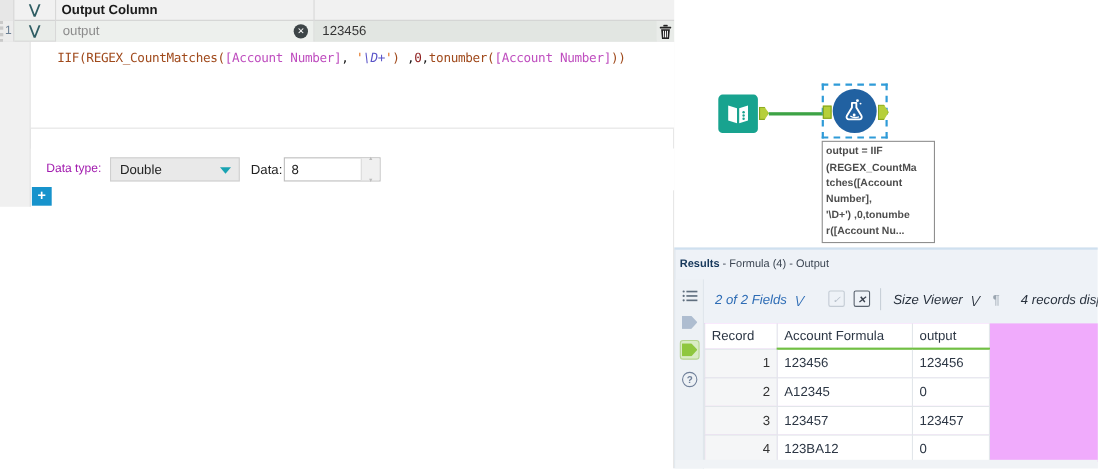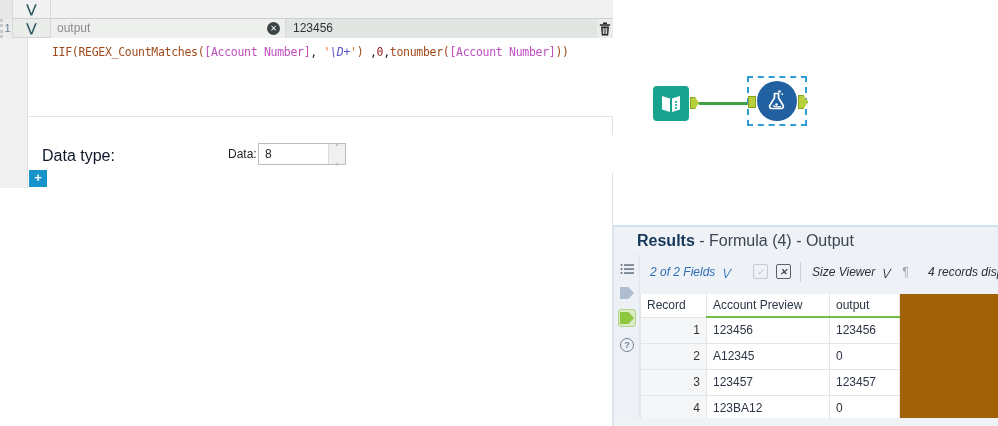--- a/index.html
+++ b/index.html
@@ -29,21 +29,21 @@
   .tool-tile.lite { background:#fff; color:#1793cc; border:1px solid #8ecbe8; }
   .fx-glyph { font-family:"DejaVu Serif",serif; font-style:italic; font-size:11px; }
   .x-glyph { font-family:"DejaVu Serif",serif; font-style:italic; font-size:13px; font-weight:bold; }
 
   .formula-area { position:absolute; left:28px; top:38px; width:585px; height:79px; background:#fff; border-bottom:1px solid #e3e3e3; }
   .expr { position:absolute; left:24px; top:7px; width:555px; font-family:"DejaVu Sans Mono",monospace; font-size:11.5px; letter-spacing:-0.3px; white-space:pre; }
   .seg-fn { color:#a04a1c; } .seg-field { color:#bf4ebf; } .seg-plain { color:#1a1a1a; }
   .seg-str { color:#e2711d; } .seg-regex { color:#5a54c8; font-style:italic; } .seg-num { color:#8b1a1a; }
 
   .dtype-row { position:absolute; left:28px; top:135px; width:585px; height:38px; background:#fff; }
-  .dtype-label { position:absolute; left:14px; top:12px; font-size:16px; color:#0f172a; }
+  .dtype-label { position:absolute; left:14px; top:12px; font-size:11px; color:#a21caf; }
   .dropdown { position:absolute; left:72px; top:8px; width:118px; height:22px; background:#e9e9e9; border:1px solid #cfcfcf; font-size:12px; color:#222; line-height:20px; padding-left:8px; cursor:pointer; }
   .dd-arrow { position:absolute; right:7px; top:8px; width:0; height:0; border-left:5px solid transparent; border-right:5px solid transparent; border-top:6px solid #19a3b2; }
   .size-label { position:absolute; left:200px; top:12px; font-size:12px; color:#222; }
   .size-box { position:absolute; left:230px; top:8px; width:88px; height:22px; background:#fff; border:1px solid #bdbdbd; font-size:12px; color:#222; line-height:20px; padding-left:6px; }
   .spinner { position:absolute; right:0; top:0; width:17px; height:20px; background:#f0f0f0; border-left:1px solid #dcdcdc; display:flex; flex-direction:column; align-items:center; justify-content:center; font-size:5px; color:#bcbcbc; cursor:default; }
   .add-btn { position:absolute; left:29px; top:170px; width:18px; height:17px; background:#1793cc; color:#fff; font-size:13px; font-weight:bold; text-align:center; line-height:16px; cursor:pointer; }
 
   
   .canvas { position:absolute; left:613px; top:0; width:385px; height:225px; background:#fff; }
   .text-input-tool { position:absolute; left:40px; top:86px; width:36px; height:35px; background:#18a38f; border-radius:4px; display:flex; align-items:center; justify-content:center; cursor:pointer; }
@@ -51,21 +51,21 @@
   .conn-line { position:absolute; left:86px; top:102px; width:50px; height:3px; background:#3da345; }
   .sel-box { position:absolute; left:134px; top:76px; width:60px; height:50px; border:2px dashed #2f9bd8; }
   .anchor-in2 { position:absolute; left:135px; top:96px; width:8px; height:12px; background:#b6cf3a; border:1px solid #86a31d; cursor:pointer; }
   .formula-tool { position:absolute; left:144px; top:81px; width:40px; height:40px; background:#2161a1; border-radius:50%; display:flex; align-items:center; justify-content:center; cursor:pointer; }
   .anchor-out2 { position:absolute; left:185px; top:95px; width:10px; height:14px; background:#b6cf3a; border:1px solid #86a31d; clip-path:polygon(0 0,55% 0,100% 50%,55% 100%,0 100%); cursor:pointer; }
   .annotation { position:absolute; left:134px; top:128px; width:103px; height:93px; background:#fff; border:1px solid #8f8f8f; padding:2px 3px; overflow:hidden; }
   .annotation div { font-size:9.5px; font-weight:bold; color:#4d4d4d; line-height:14.5px; white-space:nowrap; }
 
   
   .results { position:absolute; left:613px; top:225px; width:385px; height:201px; background:#eef2f7; border-top:2px solid #cfe0ef; border-left:1px solid #dde4ec; }
-  .res-header { position:absolute; left:0; top:0; width:385px; height:27px; line-height:27px; padding-left:23px; font-size:16px; }
+  .res-header { position:absolute; left:0; top:0; width:385px; height:27px; line-height:27px; padding-left:4px; font-size:10px; }
   .res-title-b { font-weight:bold; color:#16375a; }
   .res-title-r { color:#3c4653; }
   .res-iconbar { position:absolute; left:0; top:27px; width:26px; height:174px; background:#edf1f5; border-right:1px solid #e0e6ec; }
   .ri { position:absolute; left:4px; width:18px; height:18px; display:flex; align-items:center; justify-content:center; cursor:pointer; }
   .pent { width:14px; height:12px; clip-path:polygon(0 0,60% 0,100% 50%,60% 100%,0 100%); }
   .pent-gray { background:#aebdd0; }
   .ri-active { background:#d9ecc4; border:1px solid #b5d48e; border-radius:3px; }
   .pent-green { background:#8fc73e; }
   .help-circle { width:14px; height:14px; border-radius:50%; border:1.5px solid #70809a; color:#70809a; font-size:9px; font-weight:bold; line-height:12px; text-align:center; }
 
@@ -73,39 +73,40 @@
   .tb-item { position:absolute; top:11px; font-size:12px; white-space:nowrap; }
   .blue-link { color:#2d6cb5; cursor:pointer; }
   .dark-link { color:#29323e; cursor:pointer; }
   .chev-sm { font-size:10px; }
   .icon-box { position:absolute; top:10px; width:15px; height:15px; border-radius:2px; text-align:center; line-height:14px; font-size:9px; cursor:pointer; }
   .cb { border:1px solid #c3cbd4; color:#b9c2cc; }
   .xb { border:1px solid #59626e; color:#3a424e; font-weight:bold; }
   .tb-divider { position:absolute; top:8px; width:1px; height:20px; background:#c8d0d8; }
   .pilcrow { color:#9aa5b0; }
 
-  .res-table { position:absolute; left:26px; top:67px; width:359px; height:126px; background:#a16207; }
+  .res-table { position:absolute; left:26px; top:67px; width:359px; height:126px; background:#f0abfc; }
   table.grid { border-collapse:collapse; font-size:12px; color:#2c3644; table-layout:fixed; }
   table.grid th { font-weight:normal; text-align:left; padding:3px 6px; height:23px; border:1px solid #e2e6ea; border-top:none; background:#fff; }
   table.grid th.hl { border-bottom:2px solid #71bf44; }
   table.grid td { padding:4px 6px; height:26px; border:1px solid #e2e6ea; background:#fff; }
   table.grid td.rec { text-align:right; background:#f5f6f7; color:#333; }
   .col-record { width:66px; } .col-an { width:123px; } .col-out { width:70px; }
   .res-scroll { position:absolute; left:0; bottom:0; width:385px; height:8px; background:#f0f3f6; }
 </style>
 </head>
 <body>
 
 <div class="root">
 
   <div class="config">
 
     <div class="grid-header">
       <div class="gh-cell gh-gutter"></div>
       <div class="gh-cell gh-chev">⋁</div>
+      <div class="gh-cell gh-out">Output Column</div>
     </div>
 
     <div class="row1">
       <div class="r1-gutter">1</div>
       <div class="r1-chev">⋁</div>
       <div class="r1-name">
         <span>output</span>
         <span class="clear-btn">✕</span>
       </div>
       <div class="r1-prev">123456</div>
@@ -144,20 +145,24 @@
         </svg>
       </div>
     </div>
 
     <div class="formula-area">
       <div class="expr"><span class="seg-fn">IIF(REGEX_CountMatches(</span><span class="seg-field">[Account Number]</span><span class="seg-plain">, </span><span class="seg-str">'</span><span class="seg-regex">\D+</span><span class="seg-str">'</span><span class="seg-fn">) </span><span class="seg-plain">,</span><span class="seg-num">0</span><span class="seg-plain">,</span><span class="seg-fn">tonumber(</span><span class="seg-field">[Account Number]</span><span class="seg-fn">))</span></div>
     </div>
 
     <div class="dtype-row">
       <span class="dtype-label">Data type:</span>
+      <div class="dropdown">
+        <span>Double</span>
+        <span class="dd-arrow"></span>
+      </div>
       <span class="size-label">Data:</span>
       <div class="size-box">
         <span>8</span>
         <span class="spinner">
             <span>▲</span>
             <span>▼</span>
           </span>
       </div>
     </div>
 
@@ -184,20 +189,28 @@
       <svg width="26" height="26" viewBox="0 0 26 26">
         <path d="M10.5 5.5 h4 v4.2 l4.6 7.6 a2.1 2.1 0 0 1 -1.8 3.2 h-9.6 a2.1 2.1 0 0 1 -1.8 -3.2 l4.6 -7.6 z" fill="none" stroke="#fff" stroke-width="1.7" stroke-linejoin="round"></path>
         <circle cx="15.5" cy="3.5" r="1.3" fill="#fff"></circle>
         <circle cx="18.3" cy="6.2" r="0.9" fill="#fff"></circle>
         <circle cx="12.5" cy="16.5" r="1.3" fill="#fff"></circle>
         <path d="M9 17.5 q3 2.2 8 0.8" fill="none" stroke="#fff" stroke-width="1.2"></path>
       </svg>
     </div>
     <div class="anchor-out2"></div>
 
+    <div class="annotation">
+        <div>output = IIF</div>
+        <div>(REGEX_CountMa</div>
+        <div>tches([Account</div>
+        <div>Number],</div>
+        <div>'\D+') ,0,tonumbe</div>
+        <div>r([Account Nu...</div>
+      </div>
   </div>
 
   <div class="results">
     <div class="res-header">
       <span class="res-title-b">Results</span><span class="res-title-r"> - Formula (4) - Output</span>
     </div>
 
     <div class="res-iconbar">
       <div class="ri" style="top:6px;">
         <svg width="15" height="12" viewBox="0 0 15 12">
@@ -233,21 +246,21 @@
     <div class="res-table">
       <table class="grid">
         <colgroup>
             <col class="col-record">
             <col class="col-an">
             <col class="col-out">
           </colgroup>
         <thead>
             <tr>
               <th>Record</th>
-              <th class="hl">Account Preview</th>
+              <th class="hl">Account Formula</th>
               <th class="hl">output</th>
             </tr>
           </thead>
         <tbody>
             <tr>
               <td class="rec">1</td>
               <td>123456</td>
               <td>123456</td>
             </tr>
             <tr>

